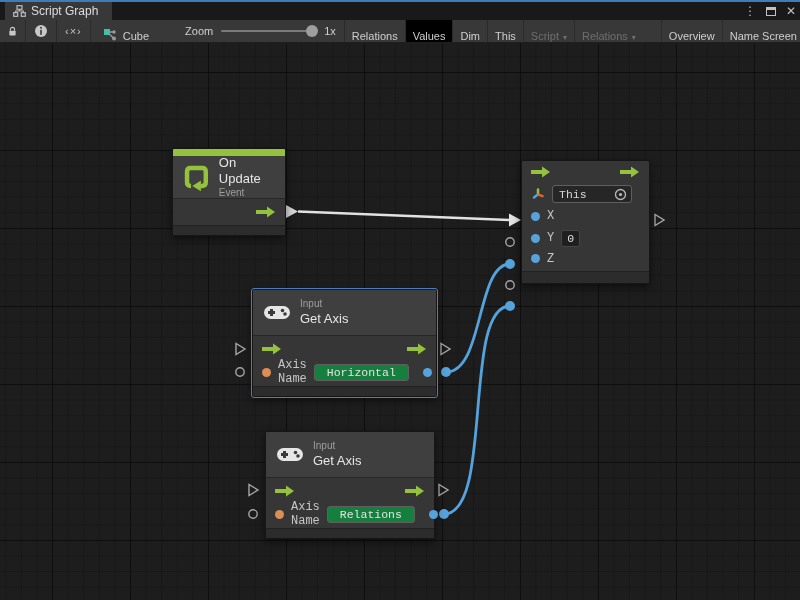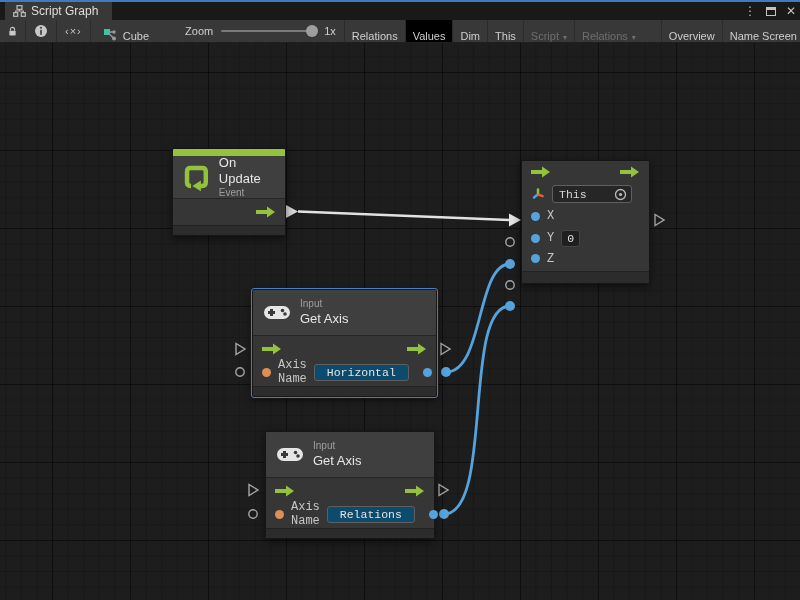--- a/index.html
+++ b/index.html
@@ -57,21 +57,21 @@
   .nh-titles { display:flex; flex-direction:column; justify-content:center; line-height:1.25; }
   .nh-cat { font-size:10px; color:#9E9E9E; }
   .nh-title { font-size:13px; color:#E6E6E6; }
   .node-footer { height:10px; background:#2C2C2C; border-top:1px solid #222; border-radius:0 0 2px 2px; }
   .row { display:flex; align-items:center; padding:0 9px; gap:7px;font-family:Liberation Mono, monospace; }
   .port-dot { width:9px; height:9px; border-radius:50%; flex:0 0 auto; }
   .dot-blue { background:#55A3DC; }
   .dot-orange { background:#DD8E54; }
   .port-label { font-size:12px; color:#C6C6C6; }
   .spacer { flex:1 1 auto; }
-  .field { background:#0c4a6e; border:1px solid #5F5F5F; border-radius:3px; height:17px;
+  .field { background:#15803d; border:1px solid #5F5F5F; border-radius:3px; height:17px;
            display:flex; align-items:center; padding:0 12px; font-size:11.5px; color:#E2E2E2; }
   .field.small { border-color:#454545; background:#1F1F1F; padding:0 5px; }
   .dropdown { background:#262626; border:1px solid #5F5F5F; border-radius:3px; height:18px; width:80px;
               display:flex; align-items:center; padding:0 4px 0 6px; font-size:11.5px; color:#D6D6D6; gap:4px; }
   .arrow-ic { flex:0 0 auto; display:block; }
 </style>
 </head>
 <body>
 
 <div class="window">

